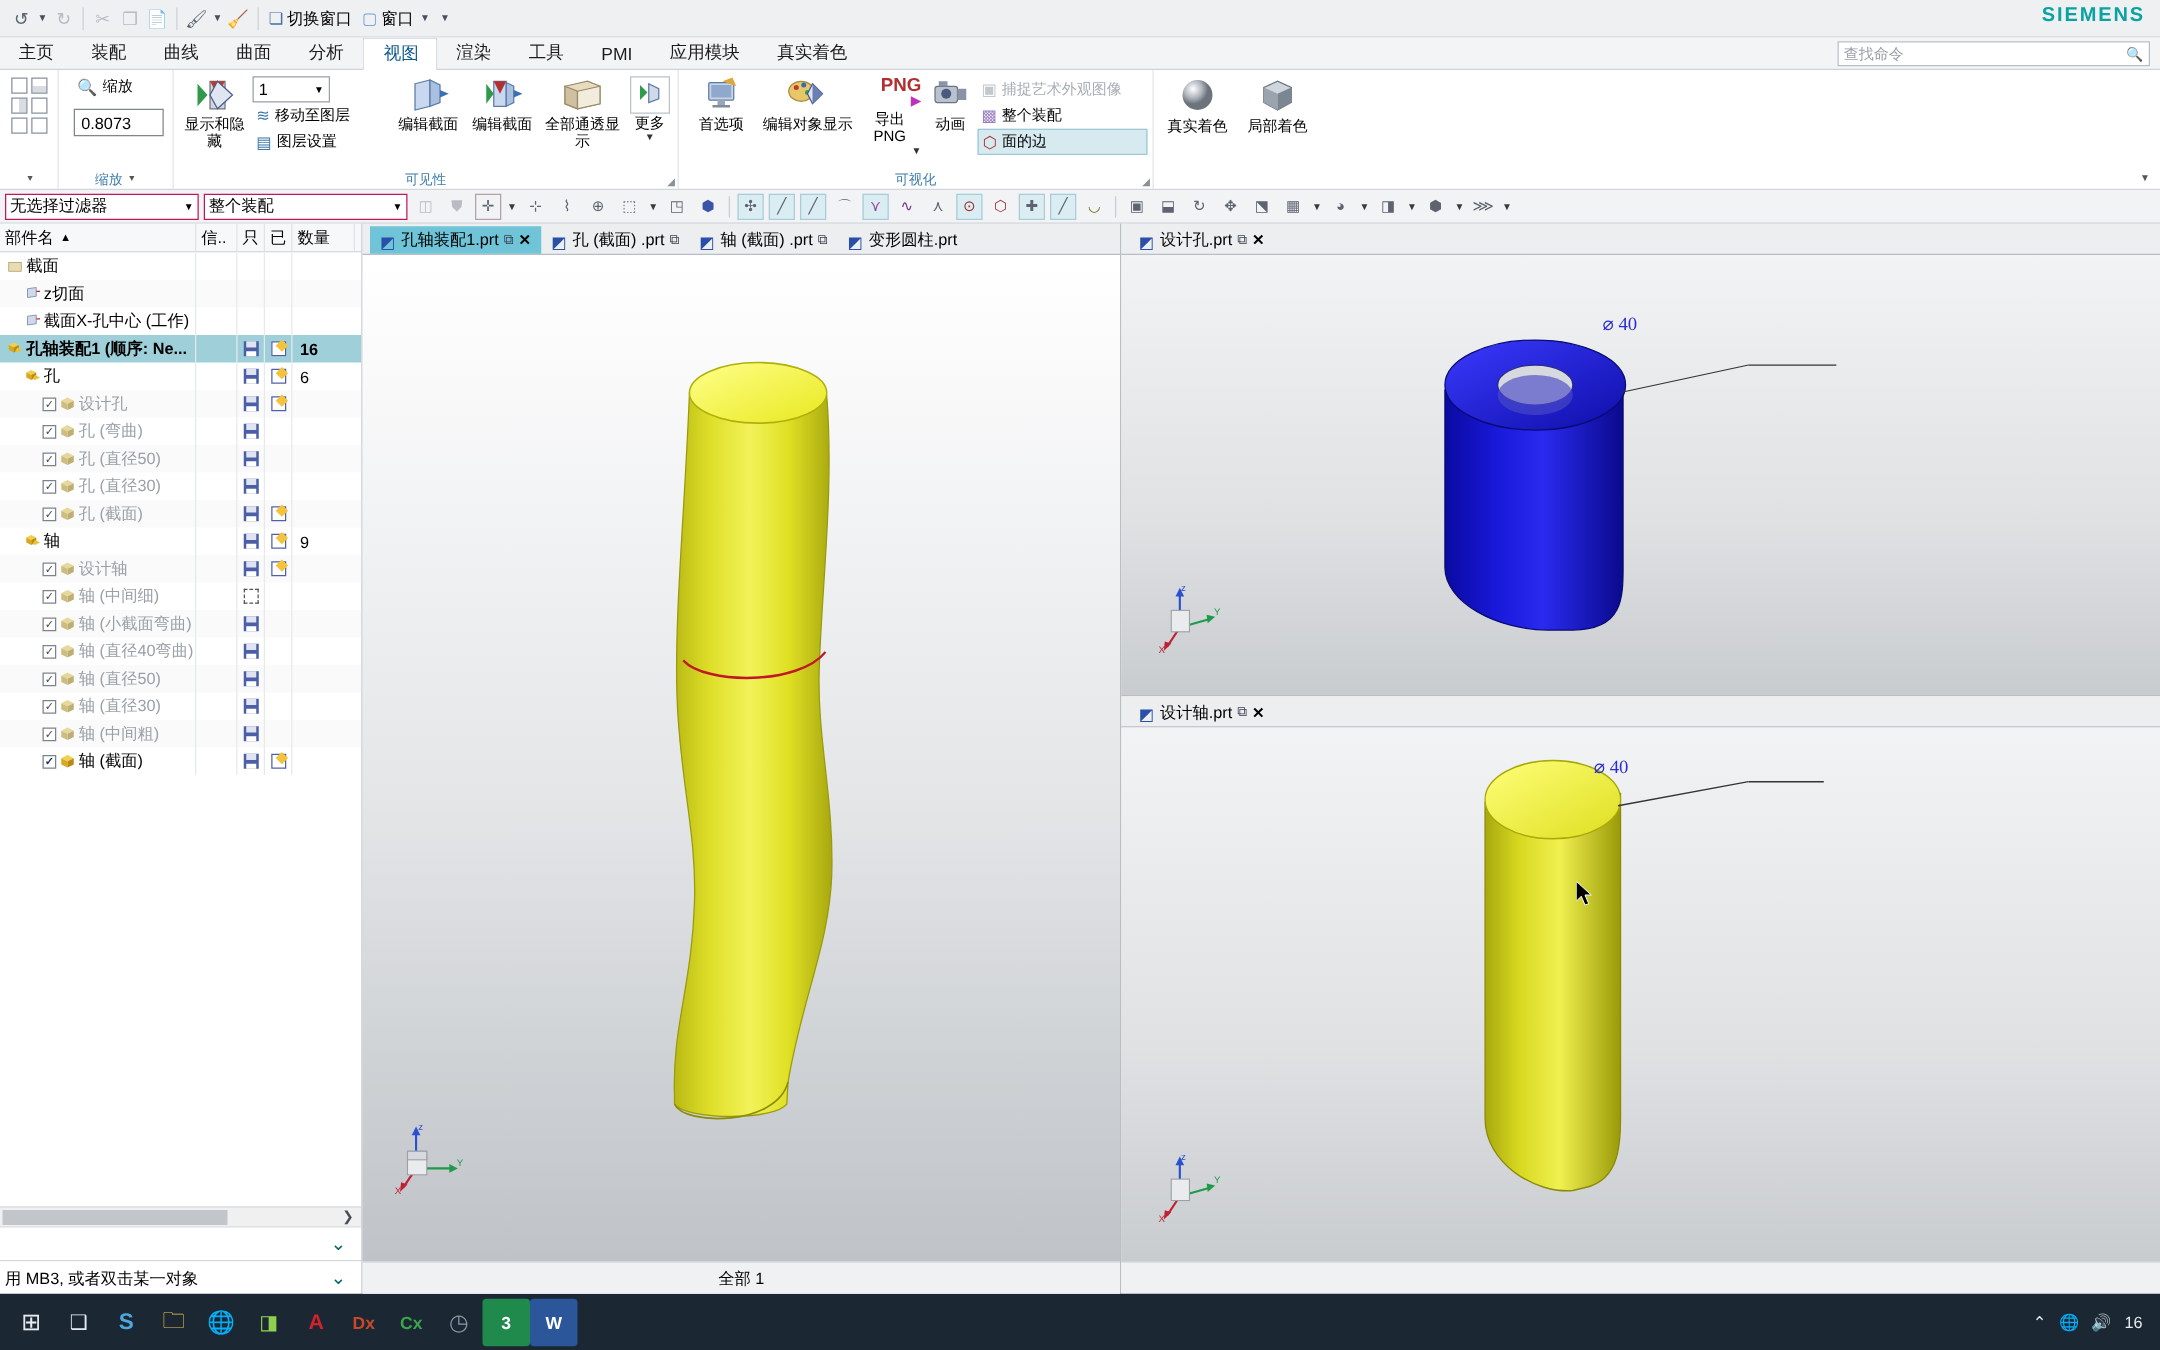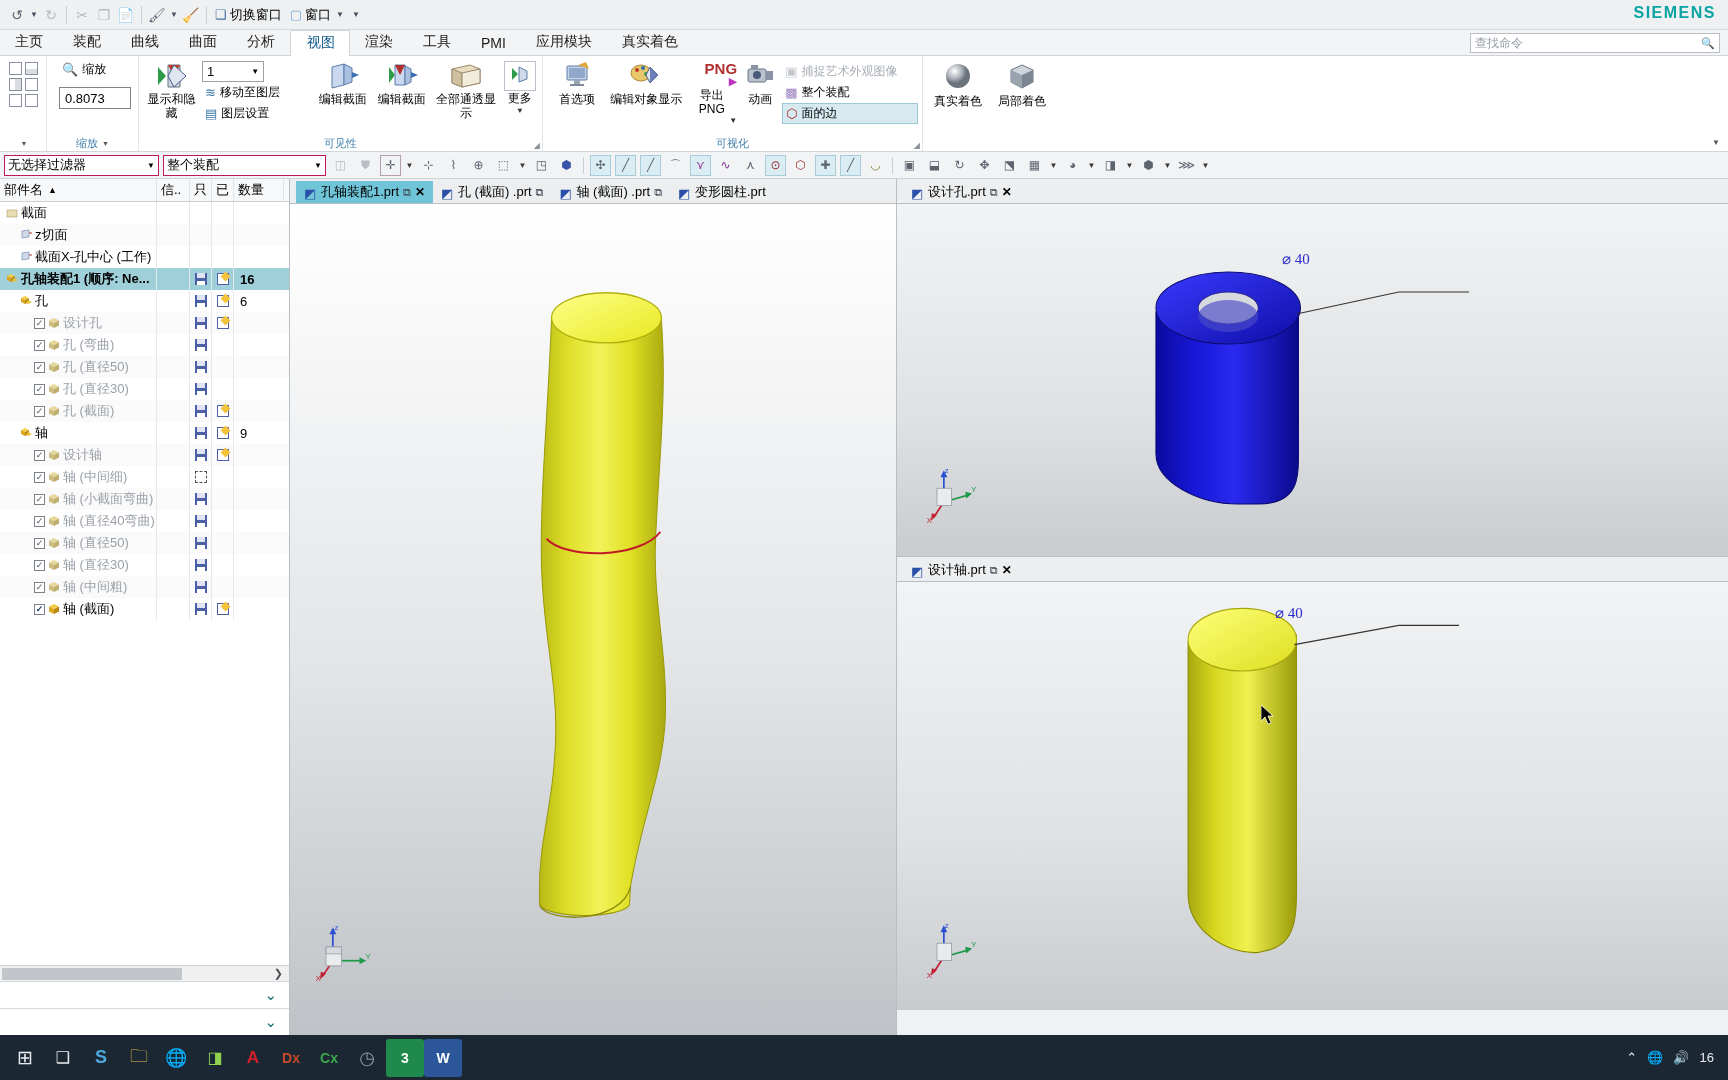--- a/index.html
+++ b/index.html
@@ -927,20 +927,24 @@
             <line x1="22" y1="44" x2="10" y2="62" stroke="#c02030" stroke-width="2"></line>
             <polygon points="7,66 14,59 8,57" fill="#c02030"></polygon>
             <rect x="14" y="28" width="18" height="22" fill="#e9ebed" stroke="#9aa0a8"></rect>
             <rect x="14" y="28" width="18" height="8" fill="#d6d9dd" stroke="#9aa0a8"></rect>
             <text x="24" y="8" font-size="9" fill="#2a4fd0" font-family="Liberation Sans">z</text>
             <text x="60" y="42" font-size="9" fill="#1f9a4a" font-family="Liberation Sans">Y</text>
             <text x="2" y="68" font-size="9" fill="#c02030" font-family="Liberation Sans">X</text>
           </svg>
         </div>
 
+        <div class="statusbar" style="position:relative;">
+          <span style="position:absolute;left:-286px;white-space:nowrap;">用 MB3, 或者双击某一对象</span>
+          <span class="status-mid">全部 1</span>
+        </div>
       </div>
 
       <div class="vright">
 
         <div style="height:377px;display:flex;flex-direction:column;">
           <div class="tabbar">
             <div class="dtab">
               <span class="nxico" style="color:#2a4fa8;">◩</span>
               <span>设计孔.prt</span>
               <span class="copy">⧉</span>

